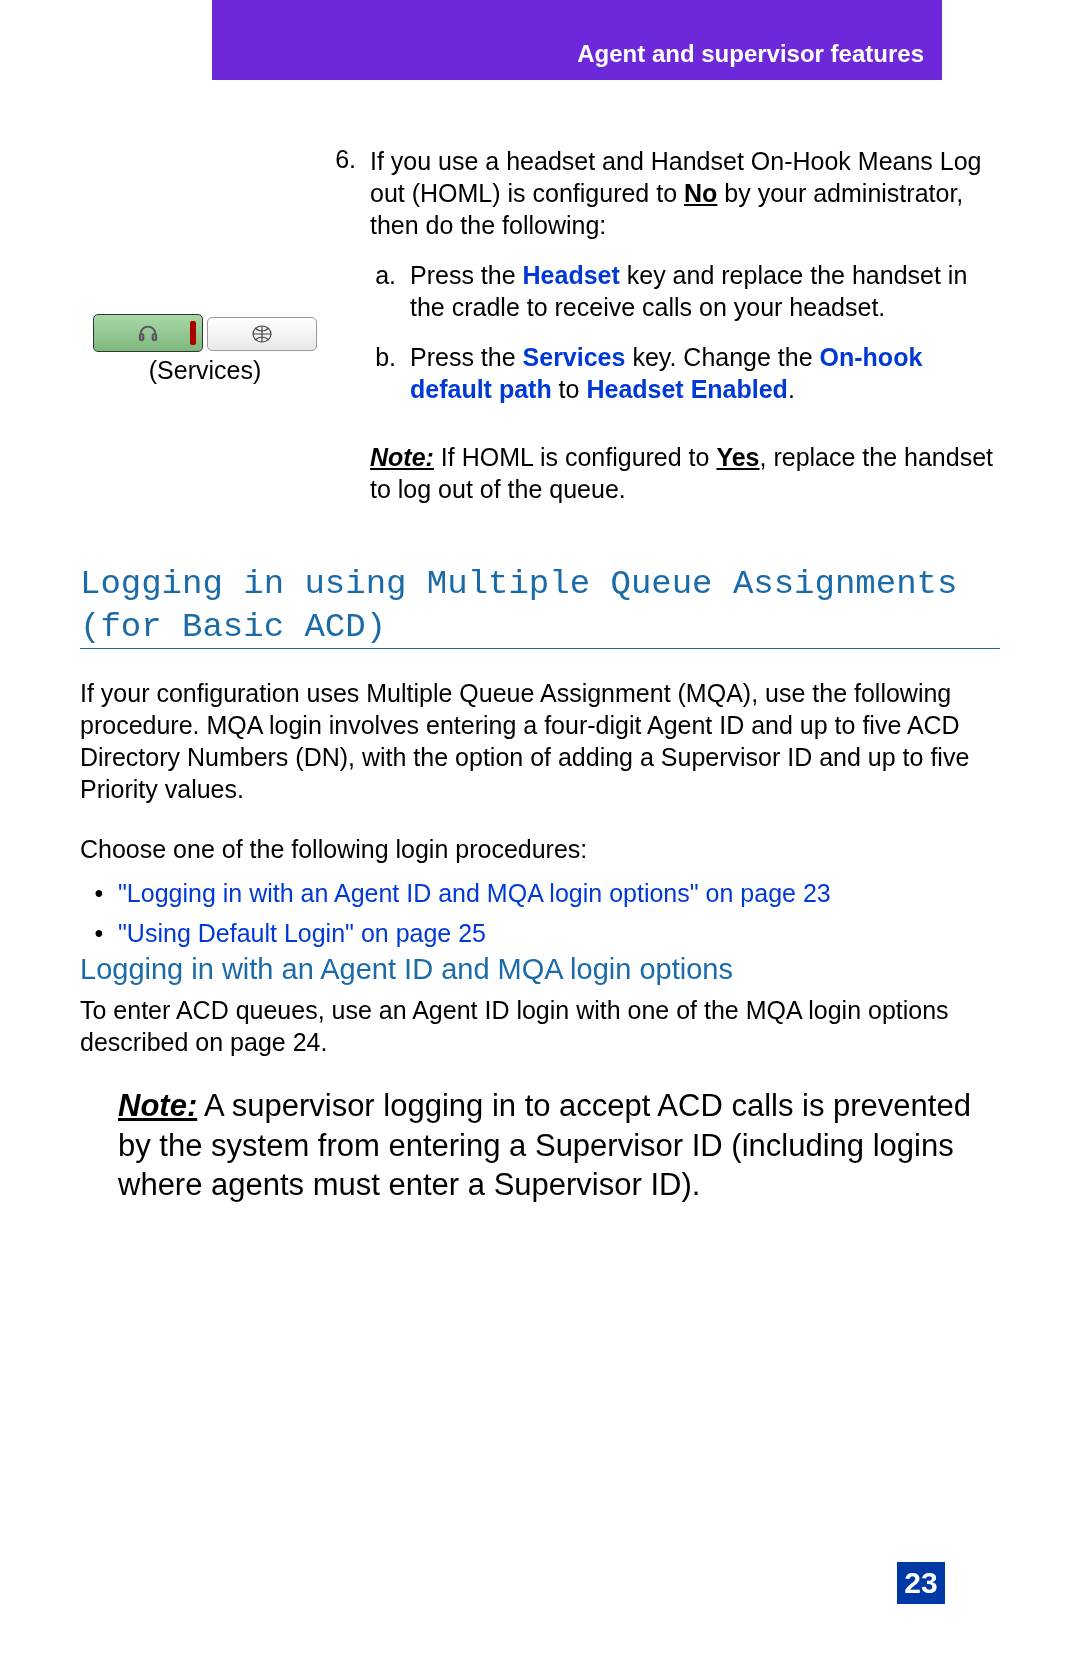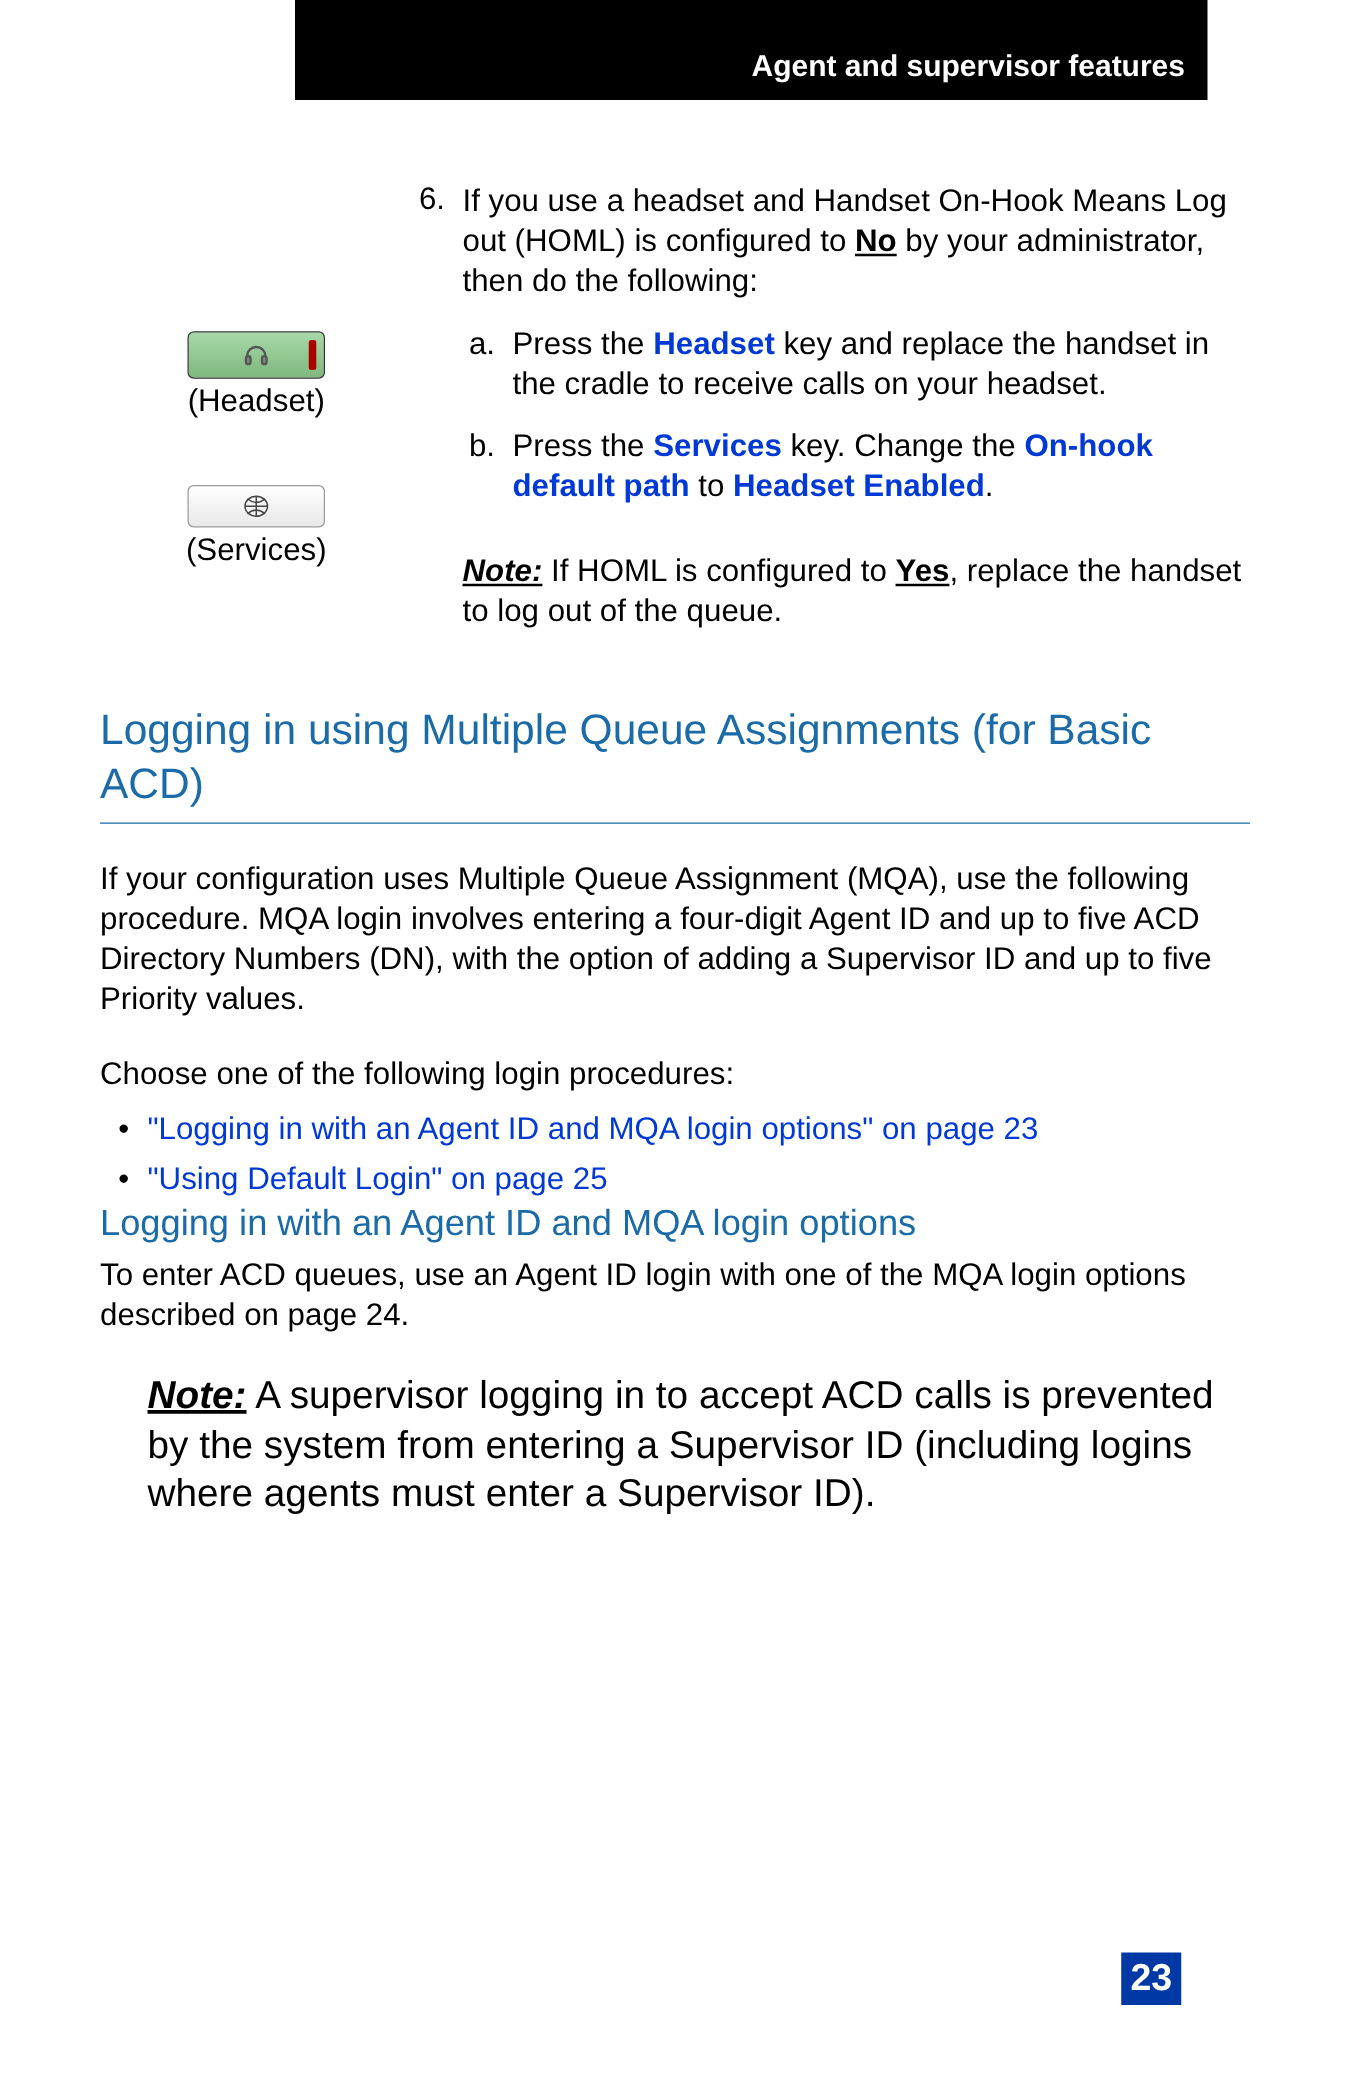--- a/index.html
+++ b/index.html
@@ -11,24 +11,24 @@
       font-family: Arial, Helvetica, sans-serif;
       background: #fff;
       width: 1080px;
       height: 1669px;
       position: relative;
       color: #000;
     }
     .header-bar {
       position: absolute;
       top: 0;
-      left: 236px;
+      left: 212px;
       width: 730px;
       height: 80px;
-      background: #000000;
+      background: #6d28d9;
       display: flex;
       align-items: flex-end;
       justify-content: flex-end;
       padding: 0 18px 12px 0;
     }
     .header-title {
       color: #fff;
       font-weight: bold;
       font-size: 24px;
     }
@@ -144,23 +144,22 @@
     .blue-link {
       color: #0039d6;
       font-weight: bold;
     }
     .section-heading {
       color: #1a6ba8;
       font-size: 34px;
       font-weight: normal;
       line-height: 1.25;
       margin-top: 58px;
-      padding-bottom: 10px;
       border-bottom: 1px solid #1a6ba8;
-      font-family: Liberation Sans, sans-serif;
+      font-family: Liberation Mono, monospace;
     }
     .body-para {
       font-size: 25px;
       line-height: 1.28;
       margin-top: 28px;
     }
     .bullet-list {
       margin-top: 8px;
     }
     .bullet-item {
@@ -220,21 +219,20 @@
   <div class="step-row">
     <div class="left-col">
       <div class="btn-container">
         <div class="btn-headset">
           <svg class="headset-icon" viewBox="0 0 24 24" fill="none" stroke="#555" stroke-width="2">
             <path d="M4 13 a8 8 0 0 1 16 0"></path>
             <rect x="3" y="13" width="4" height="7" rx="2" fill="#888"></rect>
             <rect x="17" y="13" width="4" height="7" rx="2" fill="#888"></rect>
           </svg>
         </div>
-        <div class="btn-label">(Headset)</div>
         <div class="btn-services">
           <svg class="services-icon" viewBox="0 0 26 20" fill="none" stroke="#444" stroke-width="1.2">
             <ellipse cx="13" cy="10" rx="9" ry="8"></ellipse>
             <path d="M4 10 h18 M13 2 v16 M6 4 q7 6 14 0 M6 16 q7 -6 14 0"></path>
           </svg>
         </div>
         <div class="btn-label">(Services)</div>
       </div>
     </div>
     <div class="right-col">

